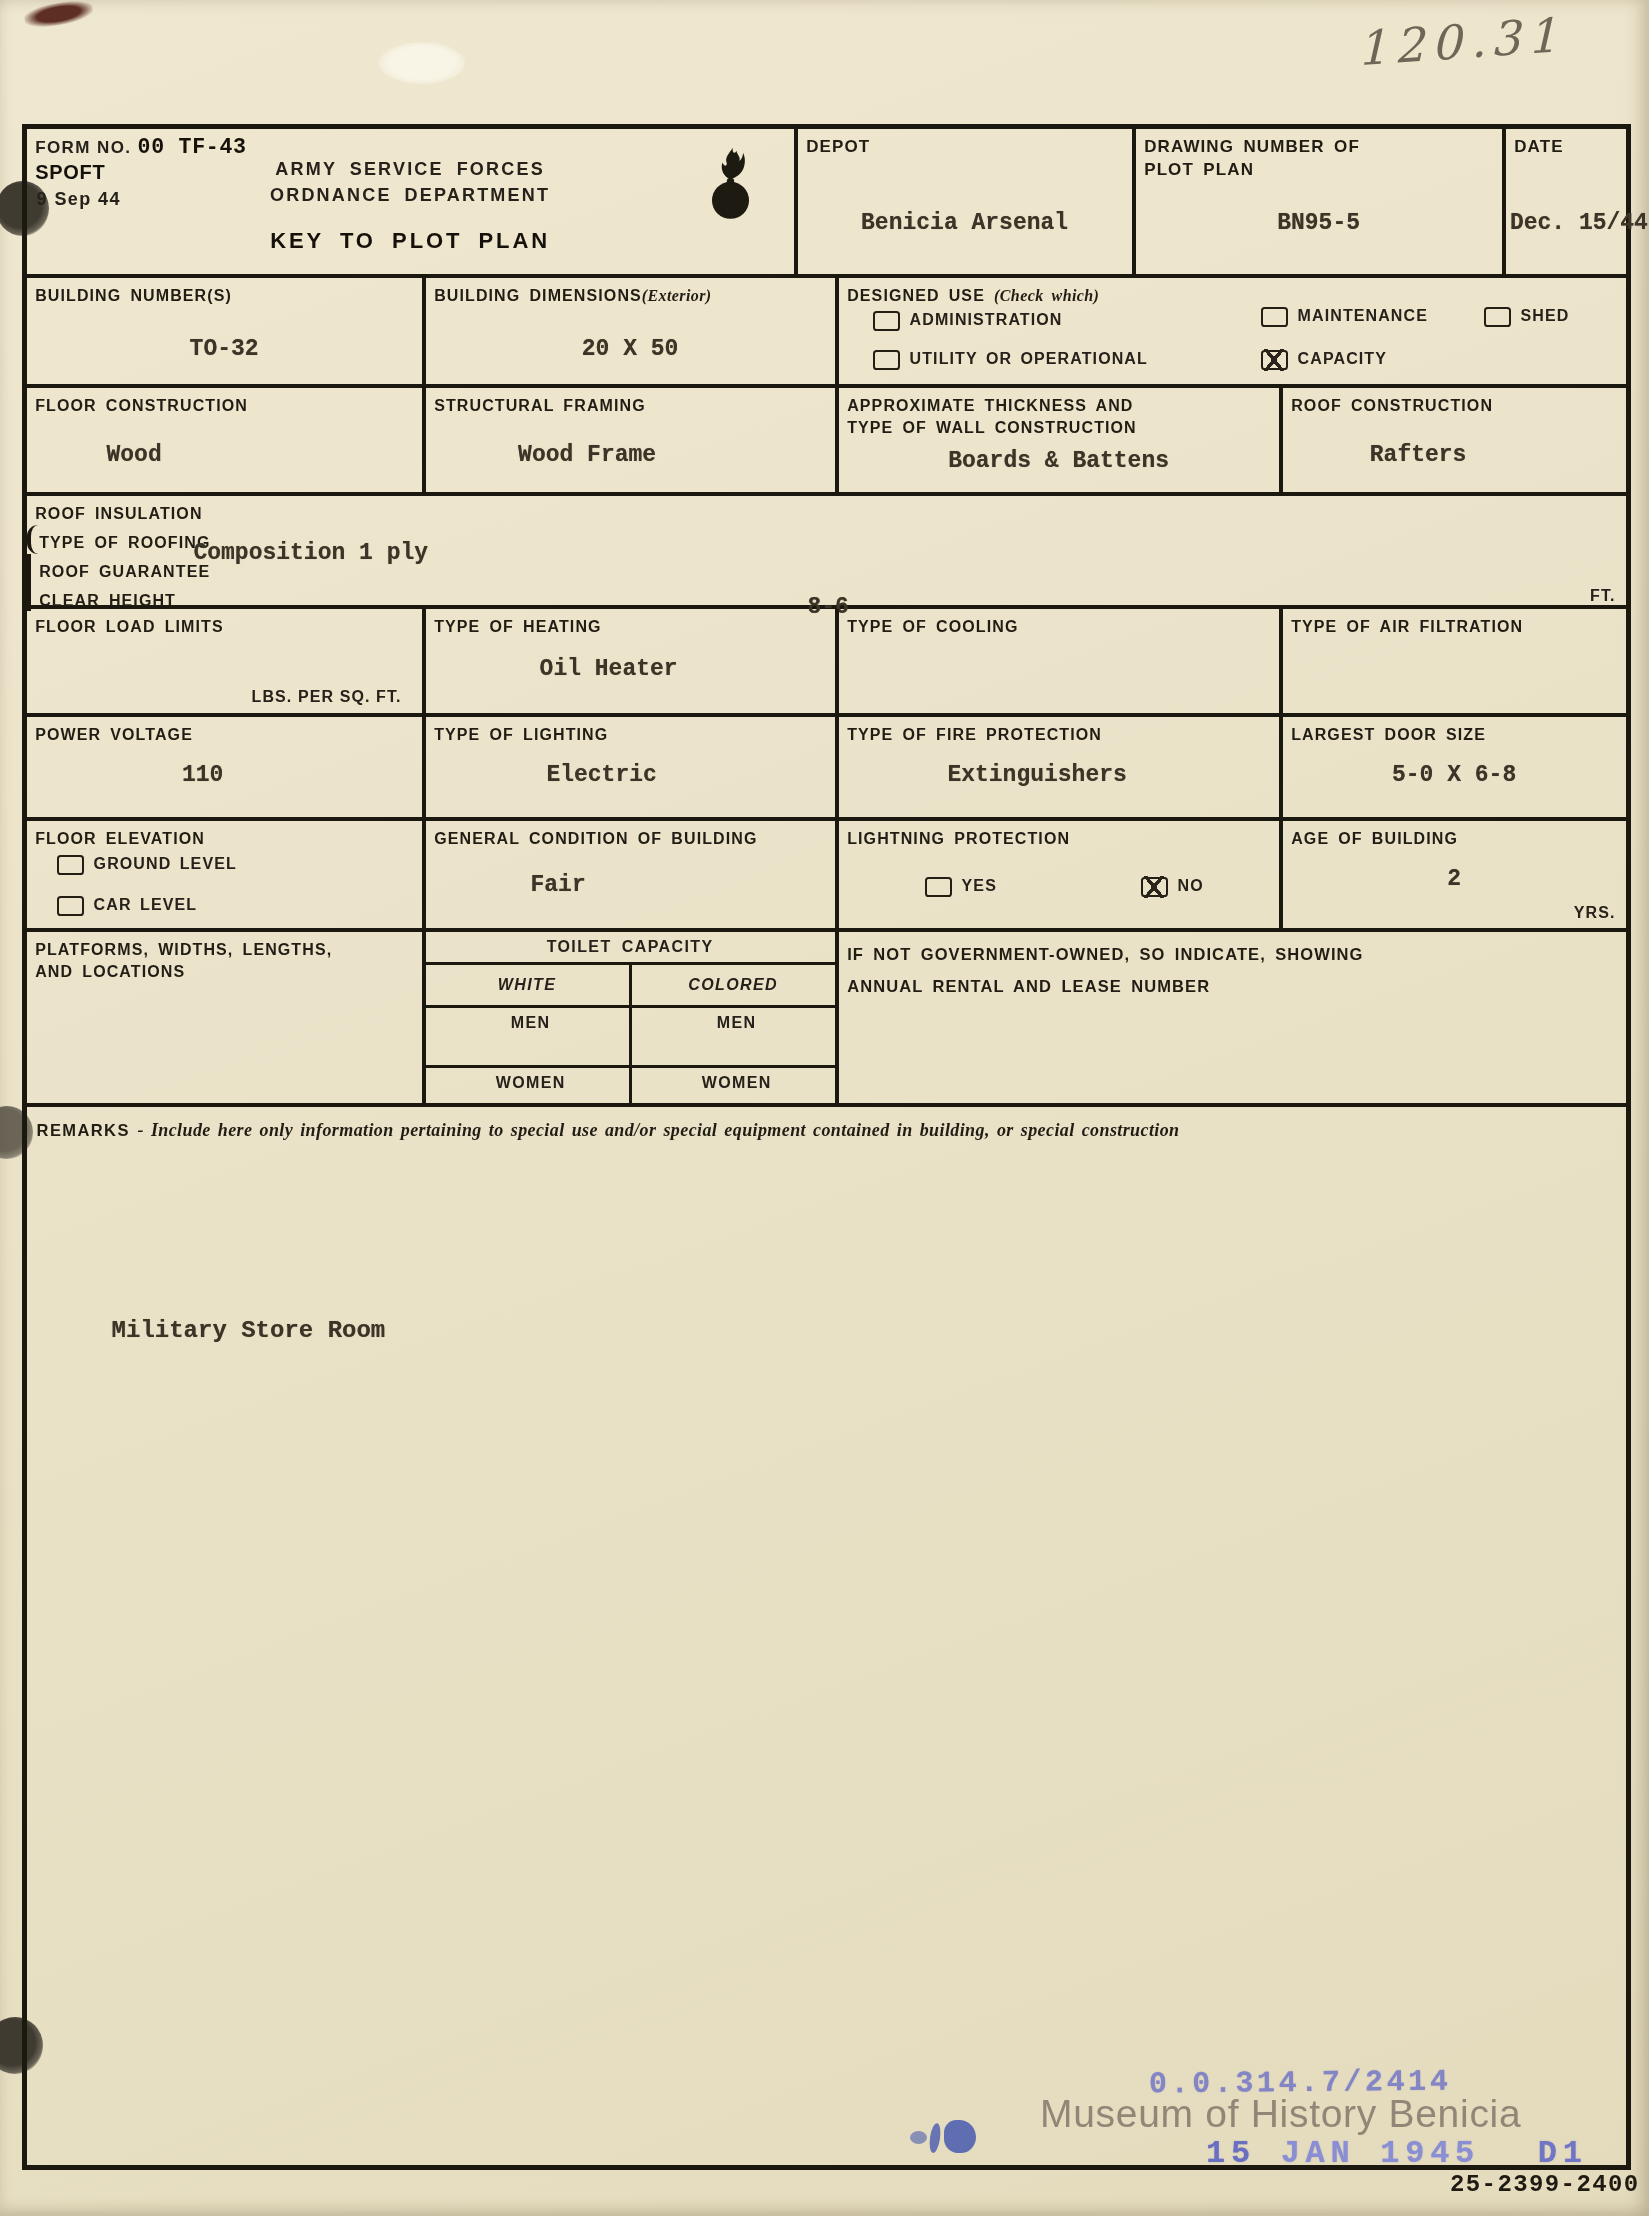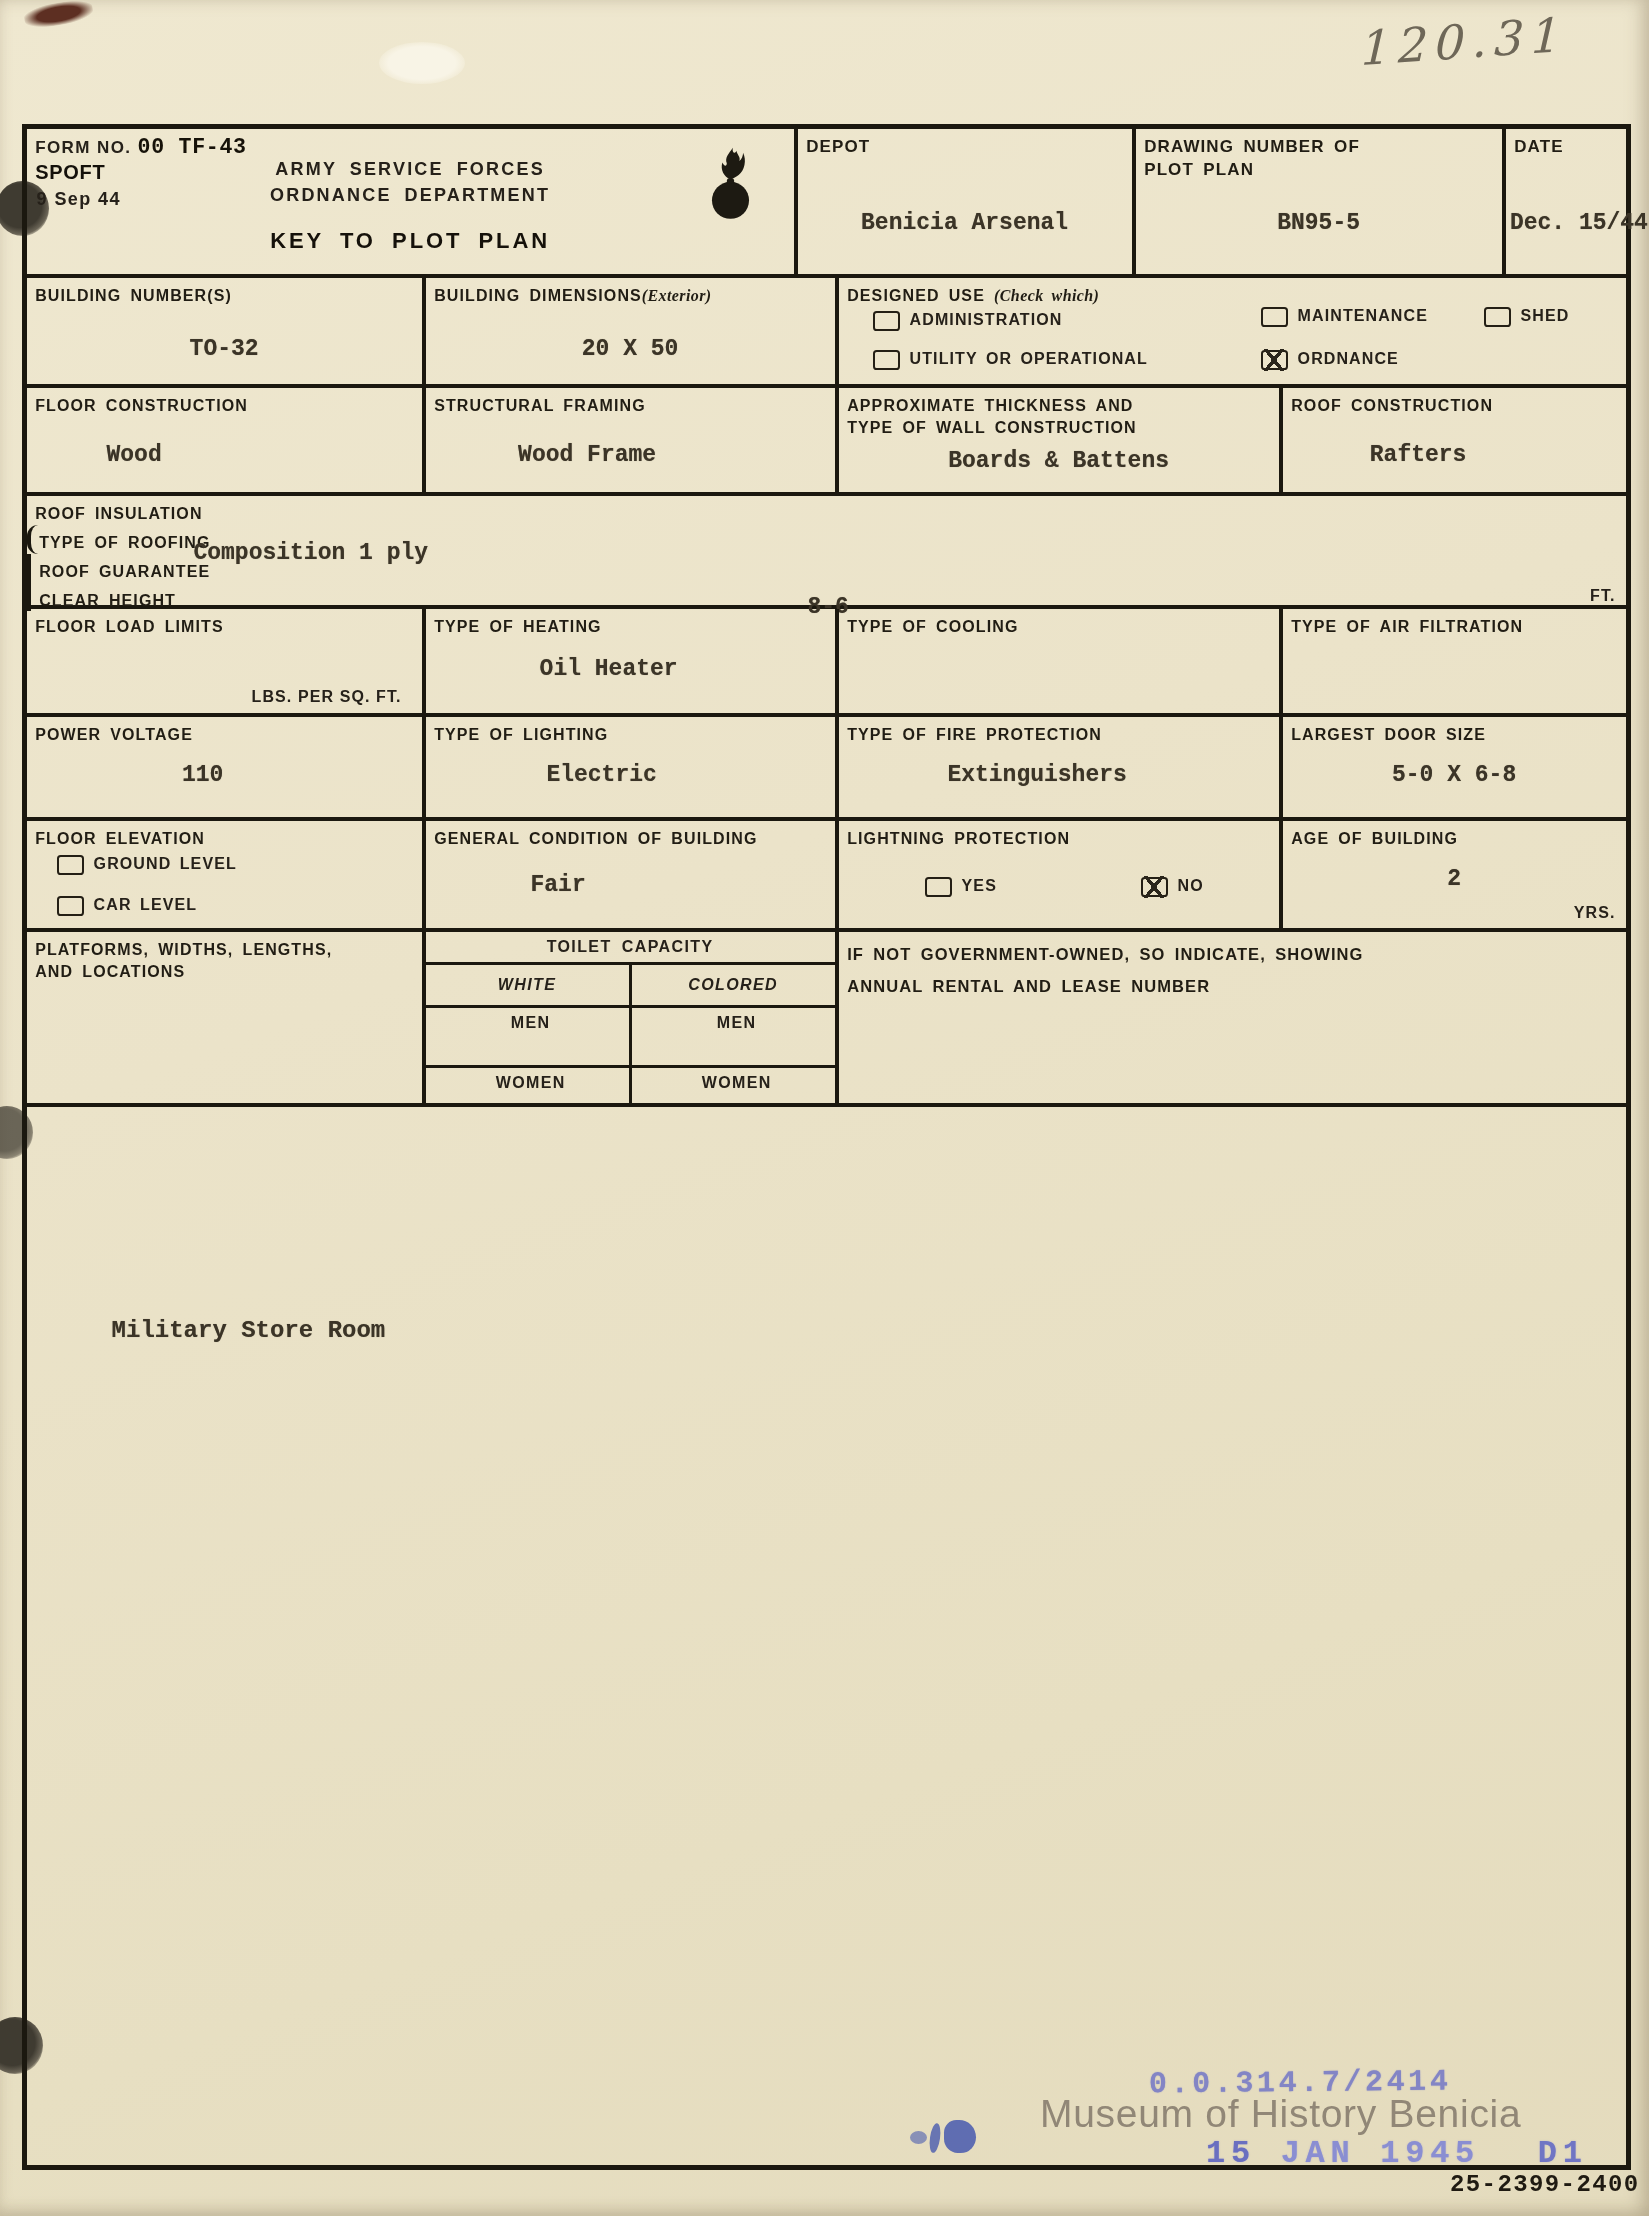--- a/index.html
+++ b/index.html
@@ -191,21 +191,21 @@
         <span class="opt" style="left:645px;top:29px;">
           <span class="cb"></span>
           <span class="olabel">SHED</span>
         </span>
         <span class="opt" style="left:34px;top:72px;">
           <span class="cb"></span>
           <span class="olabel">UTILITY OR OPERATIONAL</span>
         </span>
         <span class="opt" style="left:422px;top:72px;">
           <span class="cb checked"></span>
-          <span class="olabel">ORDNANCE</span>
+          <span class="olabel">CAPACITY</span>
         </span>
       </div>
     </div>
 
     <div class="row" style="height:108px;">
       <div class="cell" style="width:395px;">
         <span class="lbl">FLOOR CONSTRUCTION</span>
         <span class="val v-wood">Wood</span>
       </div>
       <div class="cell" style="width:413px;">
@@ -329,20 +329,24 @@
           <span>WOMEN</span>
         </div>
       </div>
       <div class="cell fill">
         <span class="lbl" style="font-size:16.5px;width:73%;line-height:1.9;">IF NOT GOVERNMENT-OWNED, SO INDICATE, SHOWING ANNUAL RENTAL AND LEASE NUMBER</span>
       </div>
     </div>
 
     <div class="row remarks-cell">
       <div class="cell fill">
+        <div class="remarks-note">
+          <span class="rword">REMARKS</span>
+          <span class="rtext">- Include here only information pertaining to special use and/or special equipment contained in building, or special construction</span>
+        </div>
         <div class="val v-remarks">Military Store Room</div>
       </div>
     </div>
 
   </div>
 
   <div class="stamp1">0.0.314.7/2414</div>
   <div class="watermark">Museum of History Benicia</div>
   <div class="stamp2">
     <span class="dark">15</span>

